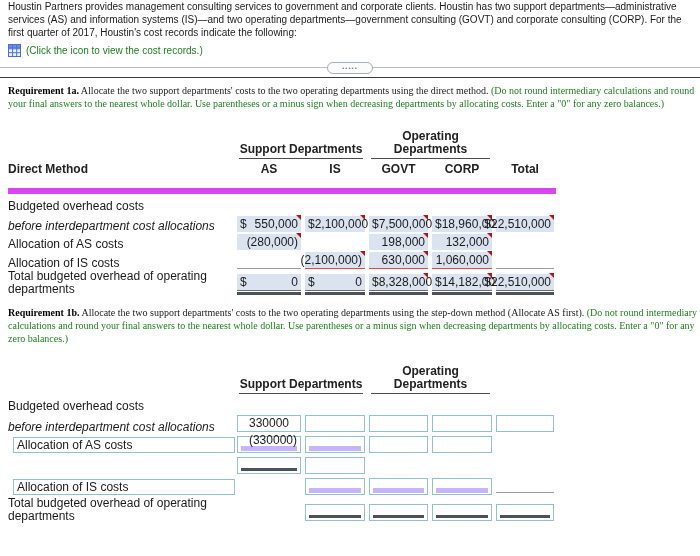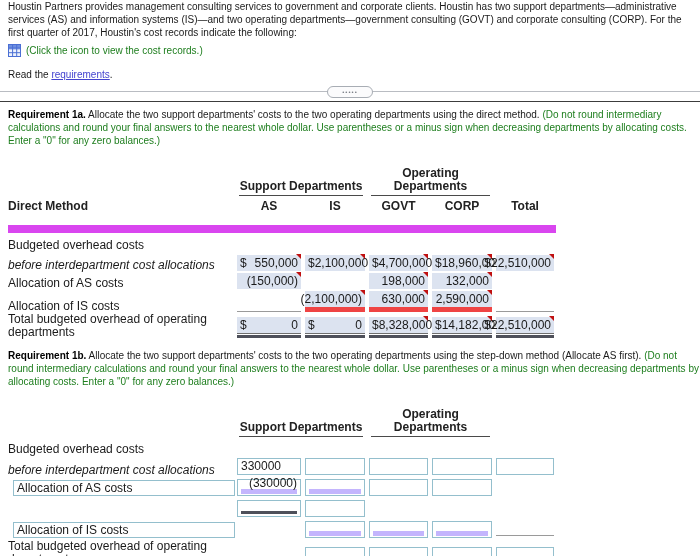--- a/index.html
+++ b/index.html
@@ -15,49 +15,49 @@
   .read-row{margin-top:11px;}
   a.req-link{color:#4343cf;text-decoration:underline;cursor:pointer;}
   .divider{position:relative;margin-top:10px;border-top:1px solid #b9bcc2;height:1px;}
   .pill{
     position:absolute;left:50%;top:-6px;transform:translateX(-50%);
     width:44px;height:10px;border:1px solid #a8adb4;border-radius:6px;background:#fbfbfc;
     display:flex;align-items:center;justify-content:center;
     font-size:6px;letter-spacing:1px;color:#7a7f87;cursor:pointer;
   }
   .rule-dark{margin-top:8px;border-top:1px solid #3c3c3c;}
-  .req{margin-top:6px;width:692px;}
+  .req{margin-top:6px;width:692px;font-family:Liberation Serif, serif;}
   .req b{color:#000;}
 
   table.alloc{border-collapse:collapse;table-layout:fixed;width:548px;margin-top:20px;font-size:12px;}
   table.alloc th,table.alloc td{padding:0;vertical-align:bottom;font-weight:normal;}
   tr.grp-row th{height:14px;}
   .grp{border-bottom:1px solid #4a4a4a;margin:0 4px;padding-bottom:2px;text-align:center;font-weight:bold;color:#222;}
-  tr.col-row th{height:17px;border-bottom:8px solid #d946ef;padding-bottom:12px;text-align:center;font-weight:bold;color:#222;}
+  tr.col-row th{height:17px;border-bottom:6px solid #d946ef;padding-bottom:12px;text-align:center;font-weight:bold;color:#222;}
   tr.col-row th.method{text-align:left;}
   tr.sp td{height:6px;}
   td.lbl{text-align:left;padding:2px 0 1px 0;color:#1a1a1a;}
   .indent{padding-left:14px;font-style:italic;}
   td.cell{position:relative;height:18px;}
   tr.row-before td.cell{height:20px;}
   .val{background:#dce3f0;margin:1px 2px;padding:2px 3px 1px 3px;display:flex;justify-content:flex-end;position:relative;}
   .money{justify-content:space-between;}
-  .uline{border-bottom:5px solid #ef4444;}
+  .uline{border-bottom:1px solid #ef4444;}
   .blankline{margin:0 2px 1px 2px;border-bottom:1px solid #9a9a9a;height:14px;}
   .mark{position:absolute;top:-1px;right:0;width:0;height:0;border-top:5px solid #c01010;border-left:5px solid transparent;}
   .dblwrap{margin:1px 2px;}
   .dblwrap .val2{background:#dce3f0;padding:2px 3px 1px 3px;display:flex;justify-content:space-between;border-bottom:1px solid #6f6f6f;position:relative;}
   .dblwrap .val2.right{justify-content:flex-end;}
   .dblwrap::after{content:"";display:block;height:3px;background:#4e505a;margin-top:1px;}
 
   
   td.fcell{height:20px;position:relative;}
   .field{
     border:1px solid #94bfcd;background:#fff;height:14px;margin:2px 2px;
-    display:flex;align-items:flex-end;justify-content:flex-start;padding:0 3px 1px 3px;cursor:text;
+    display:flex;align-items:flex-end;justify-content:center;padding:0 3px 1px 3px;cursor:text;
   }
   .field.label-field{margin:2px 0 2px 5px;align-items:center;justify-content:flex-start;padding:0 0 0 3px;height:14px;}
   .inner-ul{width:100%;text-align:right;border-bottom:5px solid #c4b5fd;line-height:11px;}
   .bar{width:100%;height:3px;background:#4e505a;margin-bottom:1px;}
   .static-ul{margin:0 2px 4px 2px;border-bottom:1px solid #9a9a9a;height:12px;}
 
   .grid-icon{display:inline-block;width:13px;height:13px;}
 </style>
 </head>
 <body>
@@ -72,23 +72,20 @@
         <rect x="0.5" y="0.5" width="12" height="3.4" fill="#6e8fe0" stroke="#4a6fd4"></rect>
         <line x1="4.6" y1="0.5" x2="4.6" y2="12.5" stroke="#4a6fd4"></line>
         <line x1="8.7" y1="0.5" x2="8.7" y2="12.5" stroke="#4a6fd4"></line>
         <line x1="0.5" y1="4.8" x2="12.5" y2="4.8" stroke="#4a6fd4"></line>
         <line x1="0.5" y1="8.7" x2="12.5" y2="8.7" stroke="#4a6fd4"></line>
       </svg>
     </span>
     <span class="green">(Click the icon to view the cost records.)</span>
   </div>
 
-  <div class="read-row">
-    <span>Read the </span><a class="req-link">requirements</a><span>.</span>
-  </div>
 </div>
 
 <div class="divider">
   <div class="pill">
       <span>•••••</span>
     </div>
 </div>
 
 <div class="rule-dark"></div>
 
@@ -151,21 +148,21 @@
         <td class="cell">
           <div class="val money">
               <span>$</span>
               <span>2,100,000</span>
               <span class="mark"></span>
             </div>
         </td>
         <td class="cell">
           <div class="val money">
               <span>$</span>
-              <span>4,700,000</span>
+              <span>7,500,000</span>
               <span class="mark"></span>
             </div>
         </td>
         <td class="cell">
           <div class="val money">
               <span>$</span>
               <span>18,960,000</span>
               <span class="mark"></span>
             </div>
         </td>
@@ -173,21 +170,21 @@
           <div class="val">
               <span>$22,510,000</span>
               <span class="mark"></span>
             </div>
         </td>
       </tr>
       <tr>
         <td class="lbl">Allocation of AS costs</td>
         <td class="cell">
           <div class="val">
-              <span>(150,000)</span>
+              <span>(280,000)</span>
               <span class="mark"></span>
             </div>
         </td>
         <td class="cell"></td>
         <td class="cell">
           <div class="val">
               <span>198,000</span>
               <span class="mark"></span>
             </div>
         </td>
@@ -211,21 +208,21 @@
             </div>
         </td>
         <td class="cell">
           <div class="val uline">
               <span>630,000</span>
               <span class="mark"></span>
             </div>
         </td>
         <td class="cell">
           <div class="val uline">
-              <span>2,590,000</span>
+              <span>1,060,000</span>
               <span class="mark"></span>
             </div>
         </td>
         <td class="cell">
             <div class="blankline"></div>
           </td>
       </tr>
       <tr>
         <td class="lbl">Total budgeted overhead of operating departments</td>
         <td class="cell">

